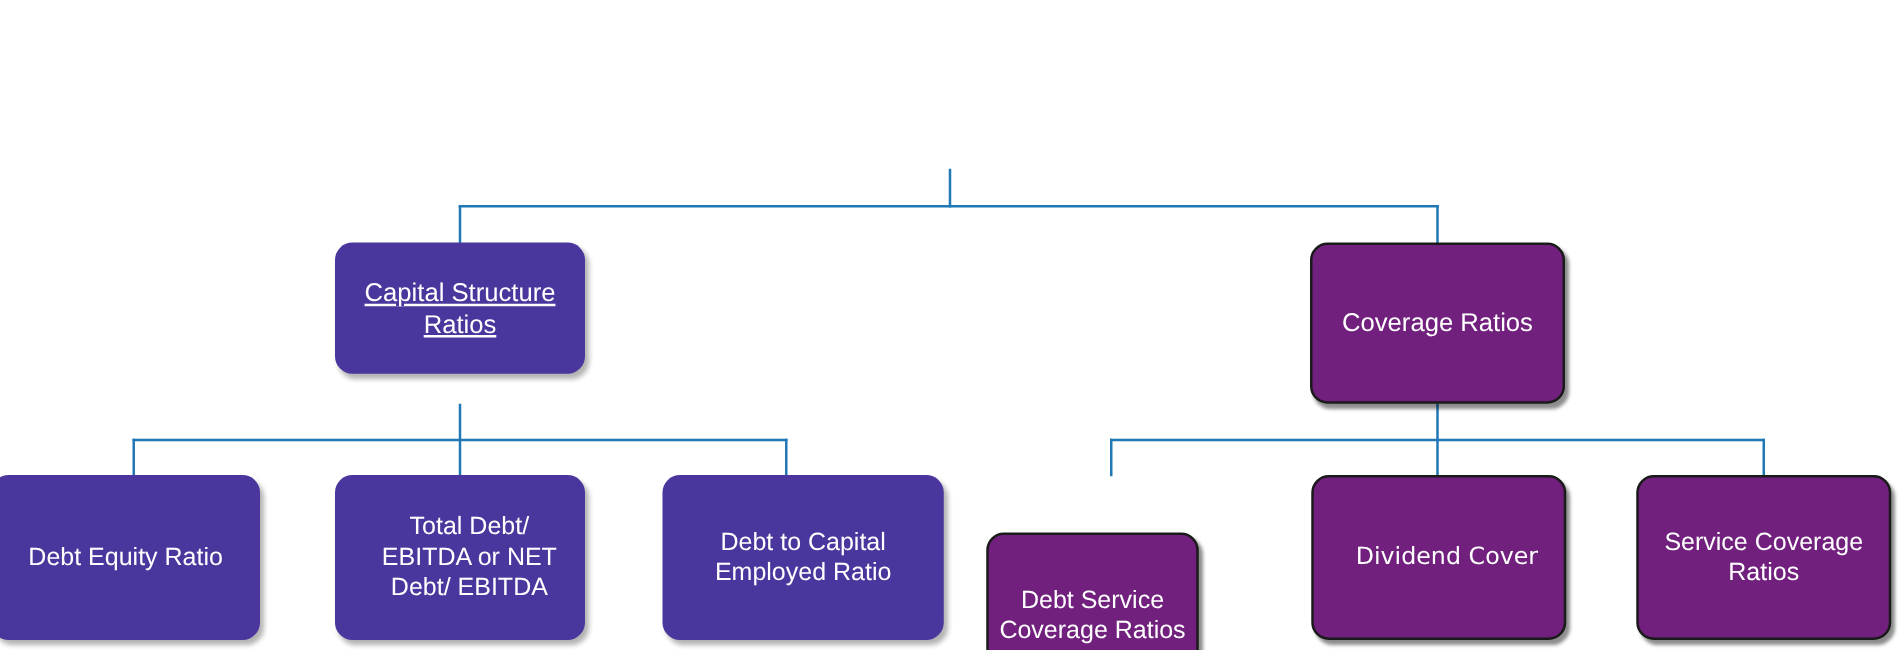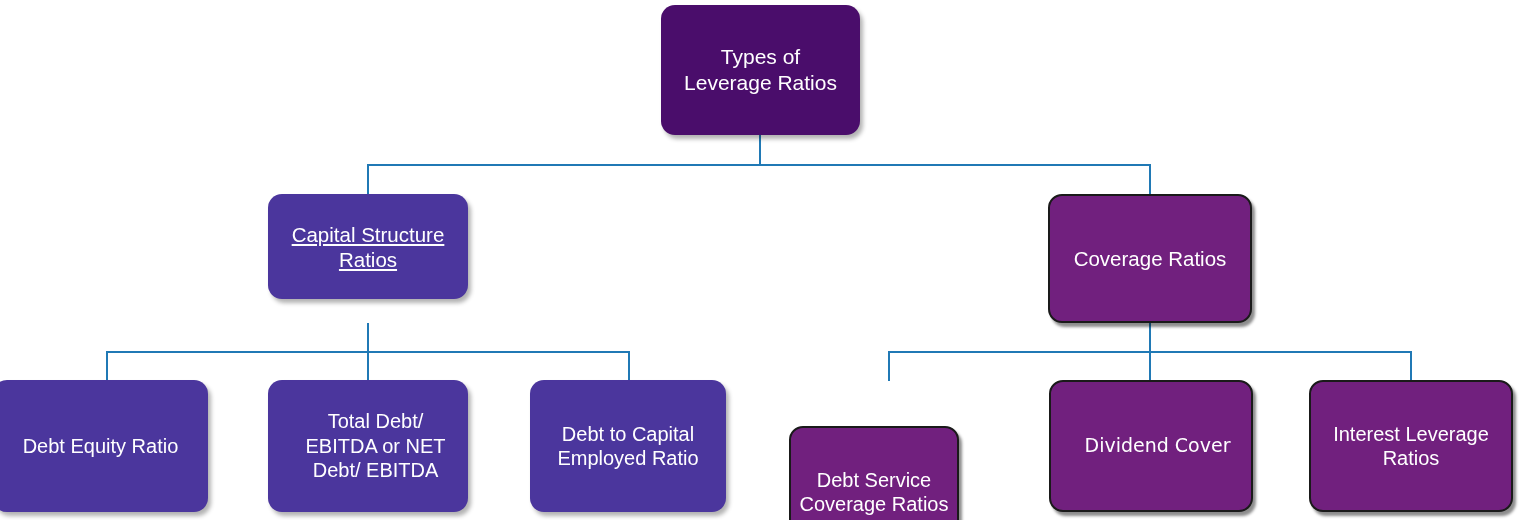--- a/index.html
+++ b/index.html
@@ -74,38 +74,36 @@
   <div class="conn conn-v" style="left:106px; top:351px; height:30px;"></div>
   <div class="conn conn-v" style="left:367px; top:351px; height:30px;"></div>
   <div class="conn conn-v" style="left:628px; top:351px; height:30px;"></div>
 
   <div class="conn conn-v" style="left:1149px; top:323px; height:30px;"></div>
   <div class="conn conn-h" style="left:888px; top:351px; width:524px;"></div>
   <div class="conn conn-v" style="left:888px; top:351px; height:30px;"></div>
   <div class="conn conn-v" style="left:1149px; top:351px; height:30px;"></div>
   <div class="conn conn-v" style="left:1410px; top:351px; height:30px;"></div>
 
-  <div class="node node-root shadowed" style="left:661px; top:5px; width:199px; height:130px; background:#4a0d6b;">Types of
-Leverage Ratios</div>
 
   <div class="node node-l2 shadowed" style="left:268px; top:194px; width:200px; height:105px; background:#4b369d;text-decoration:underline;">Capital Structure
 Ratios</div>
 
   <div class="node node-l2 outlined" style="left:1048px; top:194px; width:204px; height:129px; background:#71207e;">Coverage Ratios</div>
 
   <div class="node node-leaf shadowed" style="left:-7px; top:380px; width:215px; height:132px; background:#4b369d;">Debt Equity Ratio</div>
 
   <div class="node node-leaf shadowed" style="left:268px; top:380px; width:200px; height:132px; background:#4b369d;padding-left:23px;">Total Debt/
 EBITDA or NET
 Debt/ EBITDA</div>
 
-  <div class="node node-leaf shadowed" style="left:530px; top:380px; width:196px; height:132px; background:#4b369d;">Debt to Capital
+  <div class="node node-leaf shadowed" style="left:530px; top:380px; width:225px; height:132px; background:#4b369d;">Debt to Capital
 Employed Ratio</div>
 
   <div class="node node-leaf outlined" style="left:789px; top:380px; width:170px; height:132px; background:#71207e;margin-top:46px;">Debt Service
 Coverage Ratios</div>
 
   <div class="node node-leaf node-alt-font outlined" style="left:1049px; top:380px; width:204px; height:132px; background:#71207e;padding-left:21px;">Dividend Cover</div>
 
-  <div class="node node-leaf outlined" style="left:1309px; top:380px; width:204px; height:132px; background:#71207e;">Interest Leverage
+  <div class="node node-leaf outlined" style="left:1309px; top:380px; width:204px; height:132px; background:#71207e;">Service Coverage
 Ratios</div>
 
 </div>
 
 </body></html>

